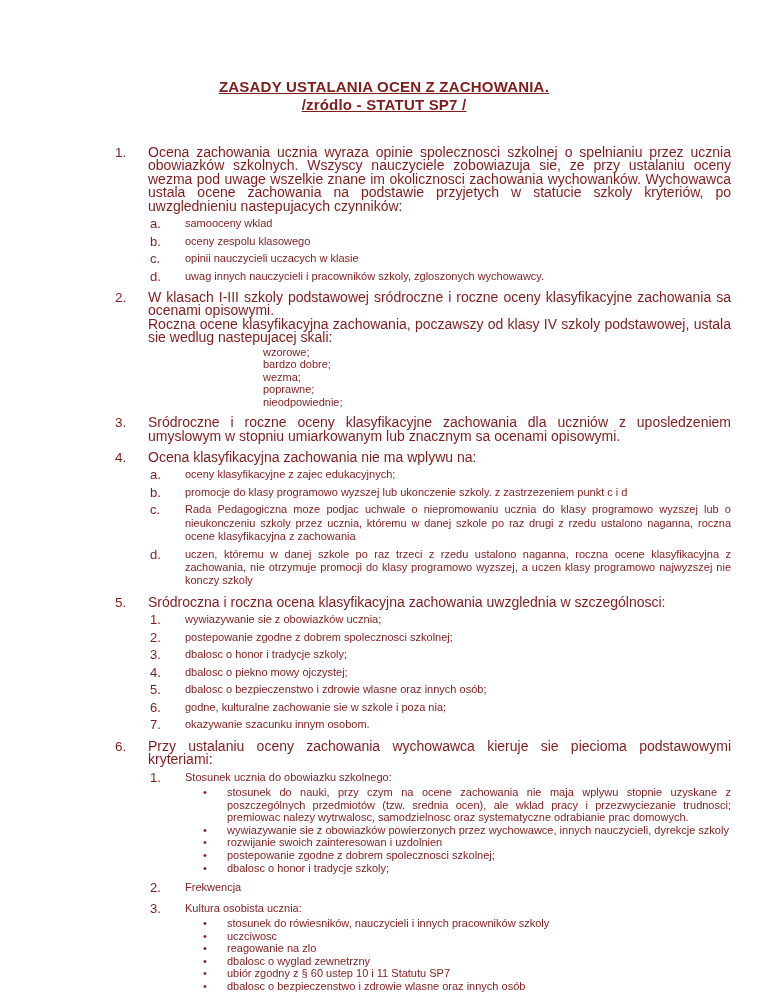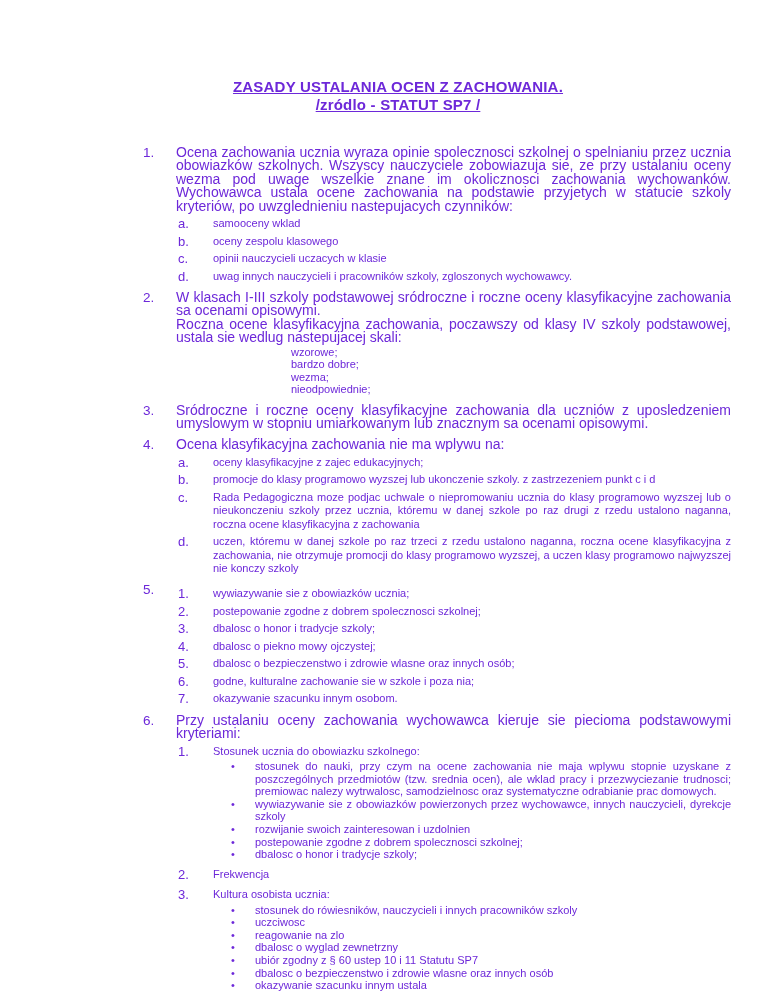--- a/index.html
+++ b/index.html
@@ -1,19 +1,19 @@
 <!DOCTYPE html>
 <html><head>
 <meta charset="utf-8">
 <style>
   html,body{margin:0;padding:0;background:#e8e8e8;}
   .page{
-    width:768px;height:994px;margin:0 auto;background:#ffffff;color:#6d28d9;
+    width:768px;height:994px;margin:0 auto;background:#ffffff;color:#7f1d1d;
     font-family:"Liberation Sans","DejaVu Sans",sans-serif;
-    overflow:hidden;box-sizing:border-box;padding-left:28px;
+    overflow:hidden;box-sizing:border-box;
   }
   .title-block{padding-top:78px;text-align:center;}
   .title-line{
     font-size:15px;font-weight:bold;text-decoration:underline;
     line-height:17.5px;letter-spacing:0.2px;
   }
   .content{padding:25px 37px 0 115px;}
   .item{display:flex;margin-top:8px;}
   .num1{flex:0 0 33px;font-size:13.5px;line-height:14px;}
   .ibody{flex:1;min-width:0;}
@@ -65,20 +65,21 @@
 
     <div class="item">
       <div class="num1">2.</div>
       <div class="ibody">
         <div class="ptext">W klasach I-III szkoly podstawowej sródroczne i roczne oceny klasyfikacyjne zachowania sa ocenami opisowymi.</div>
         <div class="ptext">Roczna ocene klasyfikacyjna zachowania, poczawszy od klasy IV szkoly podstawowej, ustala sie wedlug nastepujacej skali:</div>
         <div class="scale">
           <div class="scale-line">wzorowe;</div>
           <div class="scale-line">bardzo dobre;</div>
           <div class="scale-line">wezma;</div>
+          <div class="scale-line">poprawne;</div>
           <div class="scale-line">nieodpowiednie;</div>
         </div>
       </div>
     </div>
 
     <div class="item">
       <div class="num1">3.</div>
       <div class="ibody">
         <div class="ptext">Sródroczne i roczne oceny klasyfikacyjne zachowania dla uczniów z uposledzeniem umyslowym w stopniu umiarkowanym lub znacznym sa ocenami opisowymi.</div>
       </div>
@@ -103,20 +104,21 @@
         <div class="sub">
           <div class="num2">d.</div>
           <div class="stext">uczen, któremu w danej szkole po raz trzeci z rzedu ustalono naganna, roczna ocene klasyfikacyjna z zachowania, nie otrzymuje promocji do klasy programowo wyzszej, a uczen klasy programowo najwyzszej nie konczy szkoly</div>
         </div>
       </div>
     </div>
 
     <div class="item">
       <div class="num1">5.</div>
       <div class="ibody">
+        <div class="ptext">Sródroczna i roczna ocena klasyfikacyjna zachowania uwzglednia w szczególnosci:</div>
         <div class="sub">
           <div class="num2">1.</div>
           <div class="stext">wywiazywanie sie z obowiazków ucznia;</div>
         </div>
         <div class="sub">
           <div class="num2">2.</div>
           <div class="stext">postepowanie zgodne z dobrem spolecznosci szkolnej;</div>
         </div>
         <div class="sub">
           <div class="num2">3.</div>

